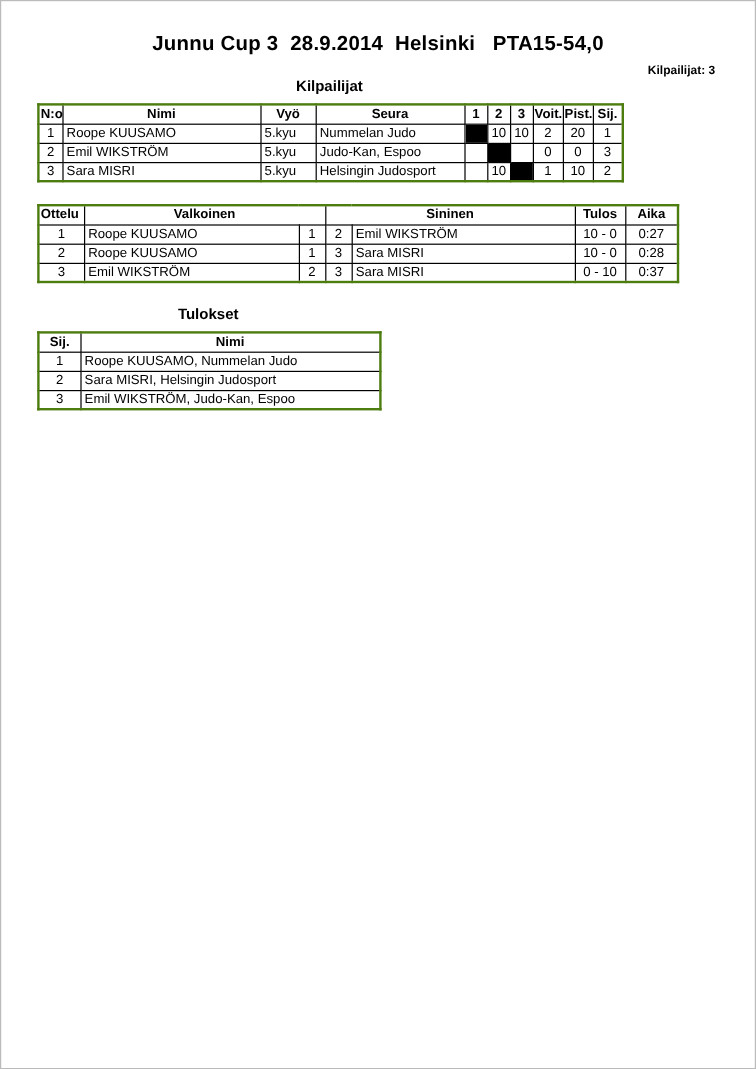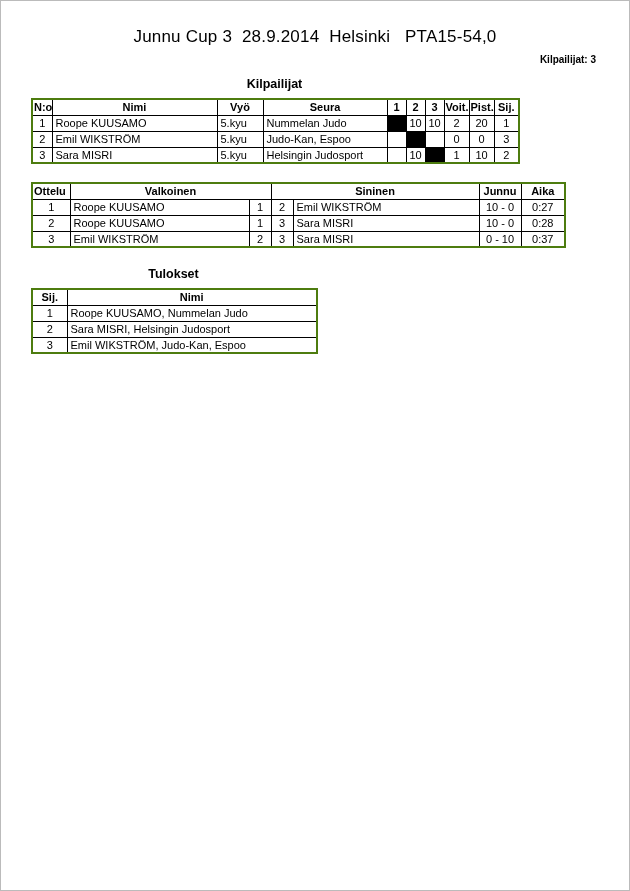--- a/index.html
+++ b/index.html
@@ -5,30 +5,30 @@
   * { box-sizing: border-box; }
   html,body { margin:0; padding:0; }
   body {
     width:630px; height:891px; background:#ffffff; color:#000;
     font-family:"Liberation Sans", sans-serif;
     position:relative;
   }
   .page { width:630px; height:891px; border:1px solid #bbb; overflow:hidden; }
 
   .title {
-    margin:26px 0 0 0; font-size:17px; font-weight:normal;
+    margin:26px 0 0 0; font-size:17px; font-weight:bold;
     text-align:center; white-space:pre; letter-spacing:0.2px;
   }
   .count {
     margin:7px 33px 0 0; font-size:10px; font-weight:bold; text-align:right;
   }
 
   .sec { margin-left:30px; }
   .sec-heading { font-size:12.5px; font-weight:bold; text-align:center; margin:0; }
-  .sec1 { margin-top:12px; }  .sec1 .sec-heading { width:487px; }
+  .sec1 { margin-top:0; }  .sec1 .sec-heading { width:487px; }
   .sec2 { margin-top:18px; } .sec2 .sec-heading { width:533px; }
   .sec3 { margin-top:19px; } .sec3 .sec-heading { width:285px; }
 
   table {
     border-collapse:collapse; table-layout:fixed;
     font-size:11px; margin-top:7px;
     border:2px solid #4d7c0f;
   }
   td, th {
     border:1px solid #000; height:16px; padding:0 3px;
@@ -131,21 +131,21 @@
         <col style="width:22px">
           <col style="width:186px">
           <col style="width:42px">
           <col style="width:44px">
       </colgroup>
       <thead>
         <tr>
           <th class="l">Ottelu</th>
           <th colspan="2">Valkoinen</th>
           <th colspan="2">Sininen</th>
-          <th>Junnu</th>
+          <th>Tulos</th>
           <th>Aika</th>
         </tr>
       </thead>
       <tbody>
         <tr>
           <td class="c">1</td>
           <td class="l">Roope KUUSAMO</td>
           <td class="c">1</td>
           <td class="c">2</td>
           <td class="l">Emil WIKSTRÖM</td>

